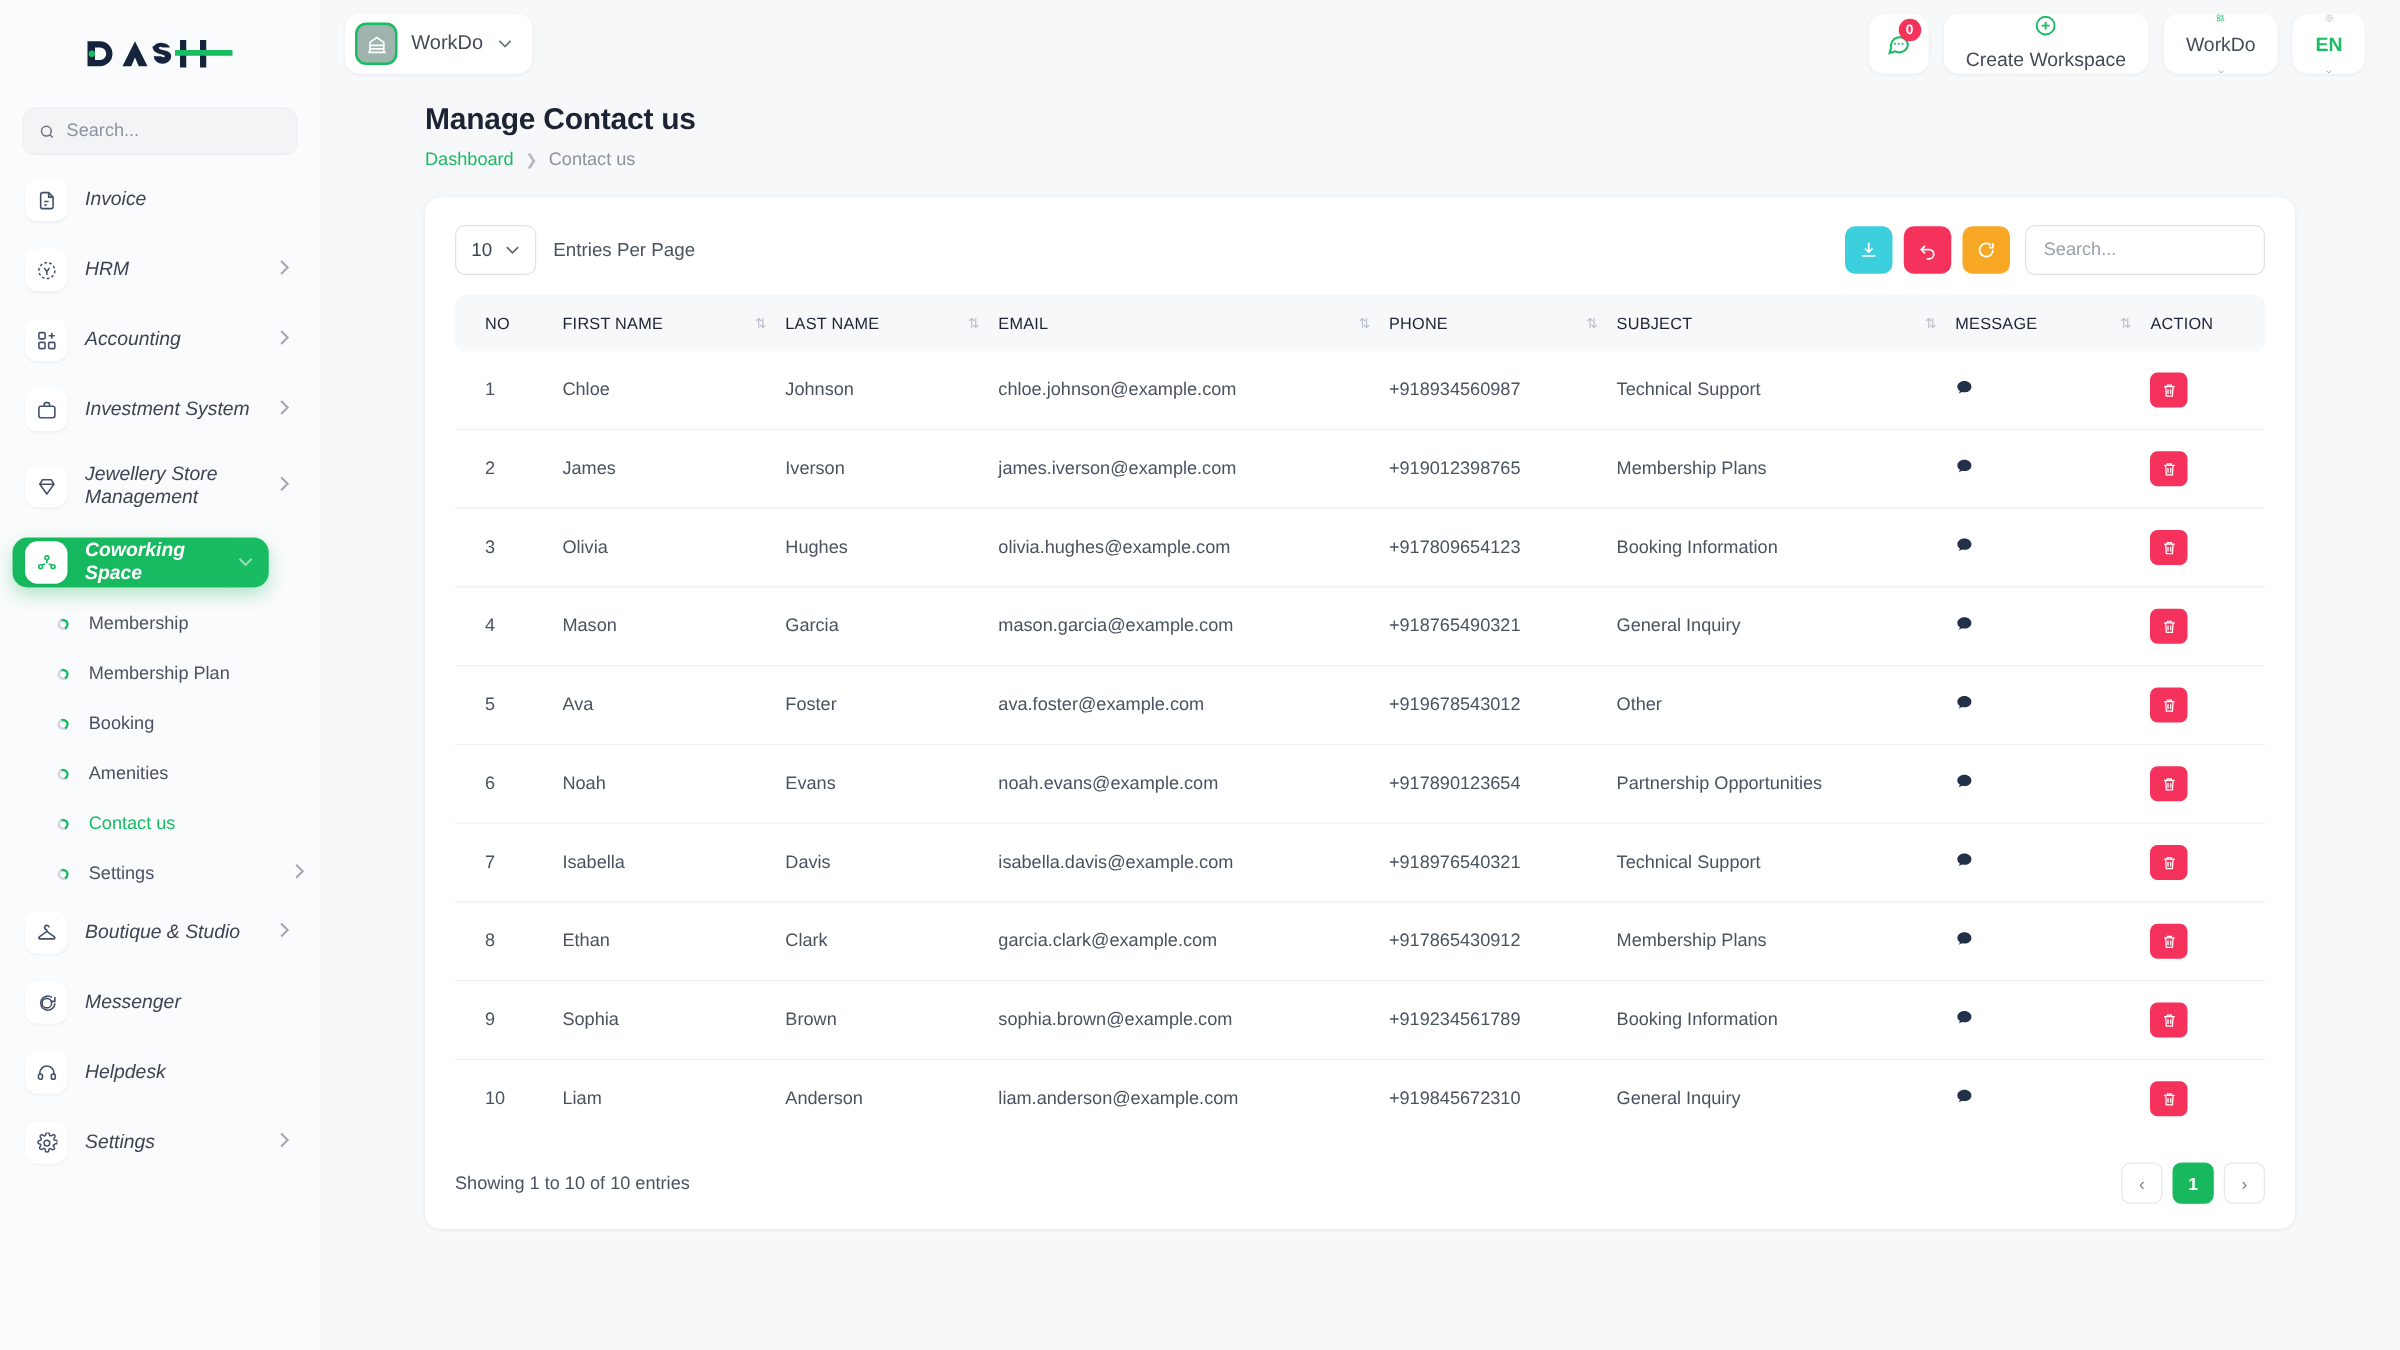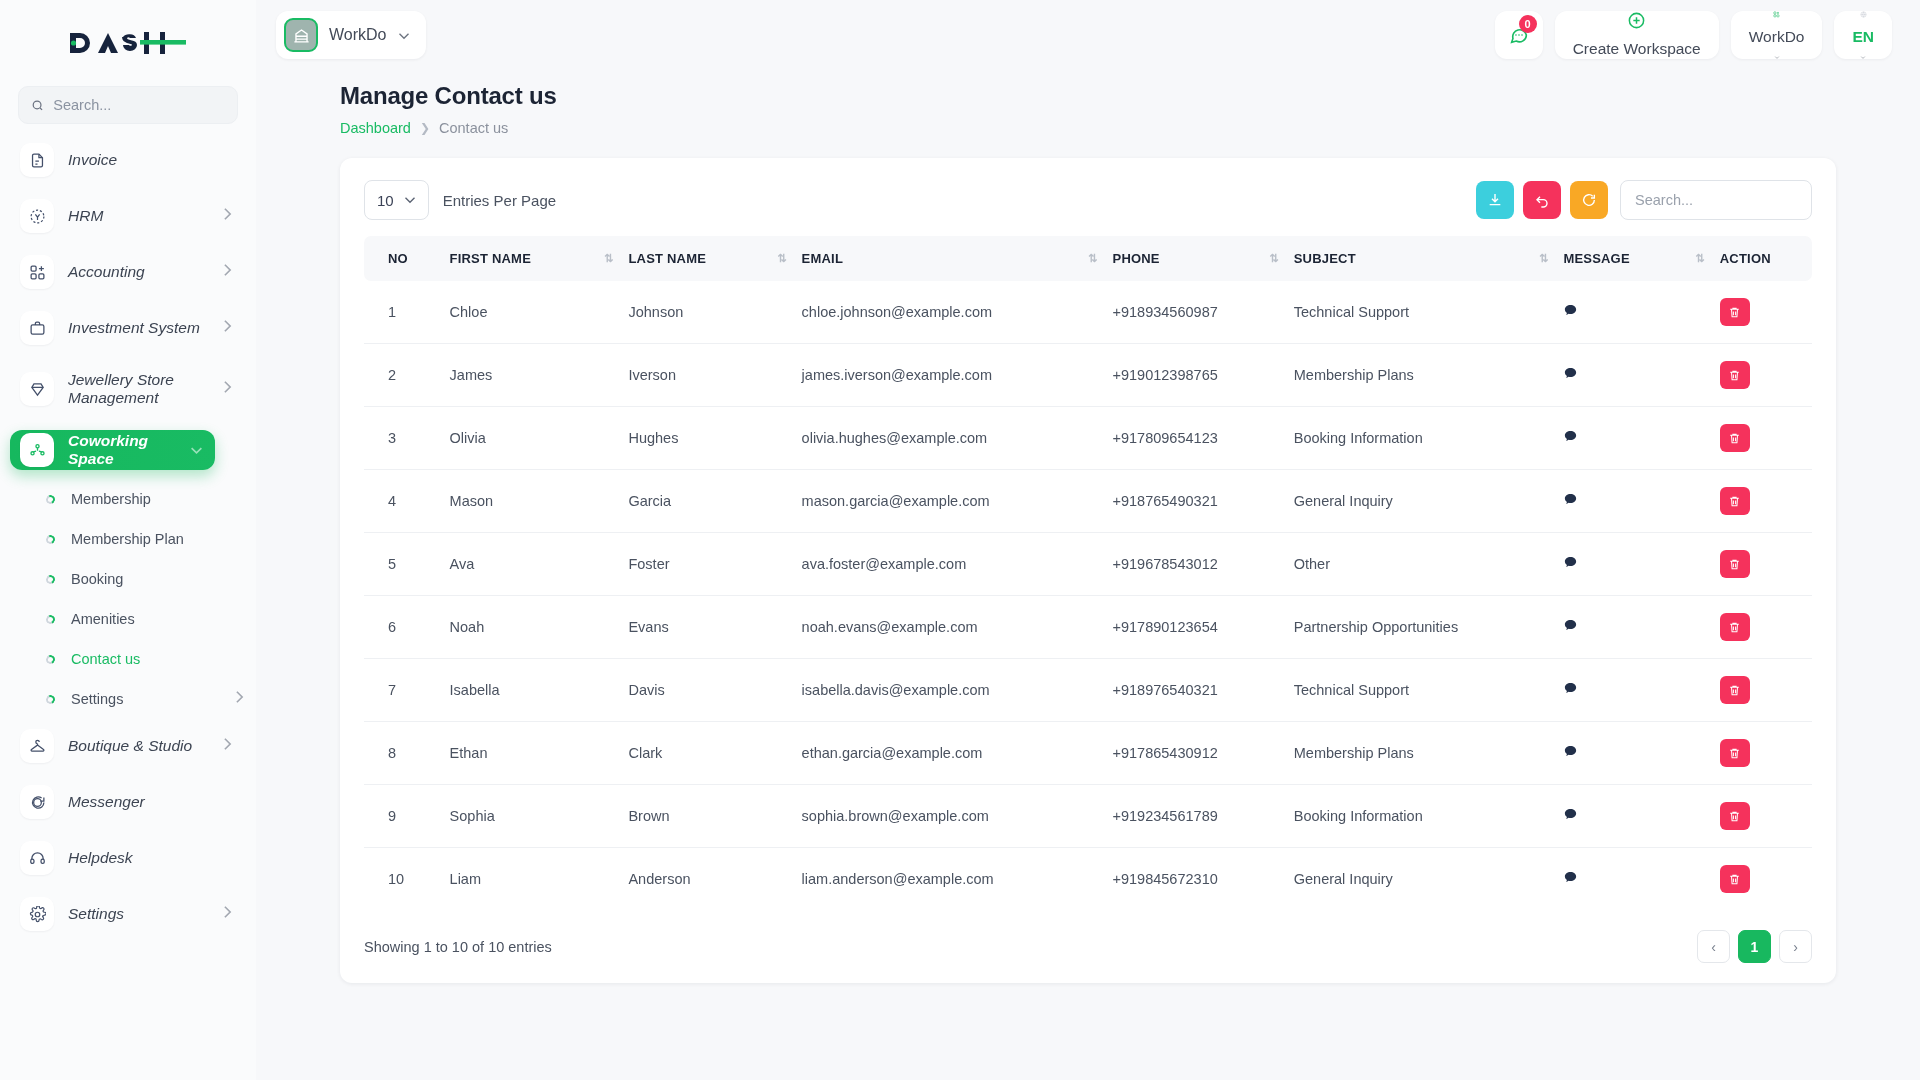--- a/index.html
+++ b/index.html
@@ -191,21 +191,21 @@
     padding: 0 14px;
     font-size: 14.5px; color: #4a5260;
     font-family: "Liberation Sans", sans-serif;
     outline: none;
   }
   .tbl-search::placeholder { color: #9aa1ac; }
 
   table { width: 100%; border-collapse: collapse; }
   thead th {
     background: #f7f8fa;
-    font-size: 13px; font-weight: bold; color: #1c2434;
+    font-size: 13px; font-weight: normal; color: #1c2434;
     text-align: right;
     padding: 15px 8px;
     letter-spacing: .2px;
     white-space: nowrap;
   }
   thead th:first-child { border-radius: 7px 0 0 7px; padding-left: 24px; }
   thead th:last-child { border-radius: 0 7px 7px 0; }
   .th-in { display: flex; align-items: center; justify-content: space-between; gap: 14px; }
   .sort { color: #b9bfc8; font-size: 11px; letter-spacing: -1px; }
   tbody td {
@@ -691,21 +691,21 @@
               <td><span class="del-btn">
                   <svg width="13" height="13" viewBox="0 0 24 24" fill="none" stroke="#fff" stroke-width="1.9">
                     <path d="M4 6h16M9 6V4h6v2M6.5 6l1 14h9l1-14M10 10v7M14 10v7"></path>
                   </svg>
                 </span></td>
             </tr>
             <tr>
               <td>8</td>
               <td>Ethan</td>
               <td>Clark</td>
-              <td>ethan.garcia@example.com</td>
+              <td>garcia.clark@example.com</td>
               <td>+917865430912</td>
               <td>Membership Plans</td>
               <td><svg width="15" height="15" viewBox="0 0 24 24" fill="#22304a">
                   <path d="M12 3C6.9 3 3 6.2 3 10.2c0 2.3 1.3 4.3 3.3 5.6-.2 1-.8 2.1-1.7 3 1.8-.3 3.2-1 4.2-1.8 1 .3 2.1.4 3.2.4 5.1 0 9-3.2 9-7.2S17.1 3 12 3z"></path>
                 </svg></td>
               <td><span class="del-btn">
                   <svg width="13" height="13" viewBox="0 0 24 24" fill="none" stroke="#fff" stroke-width="1.9">
                     <path d="M4 6h16M9 6V4h6v2M6.5 6l1 14h9l1-14M10 10v7M14 10v7"></path>
                   </svg>
                 </span></td>

